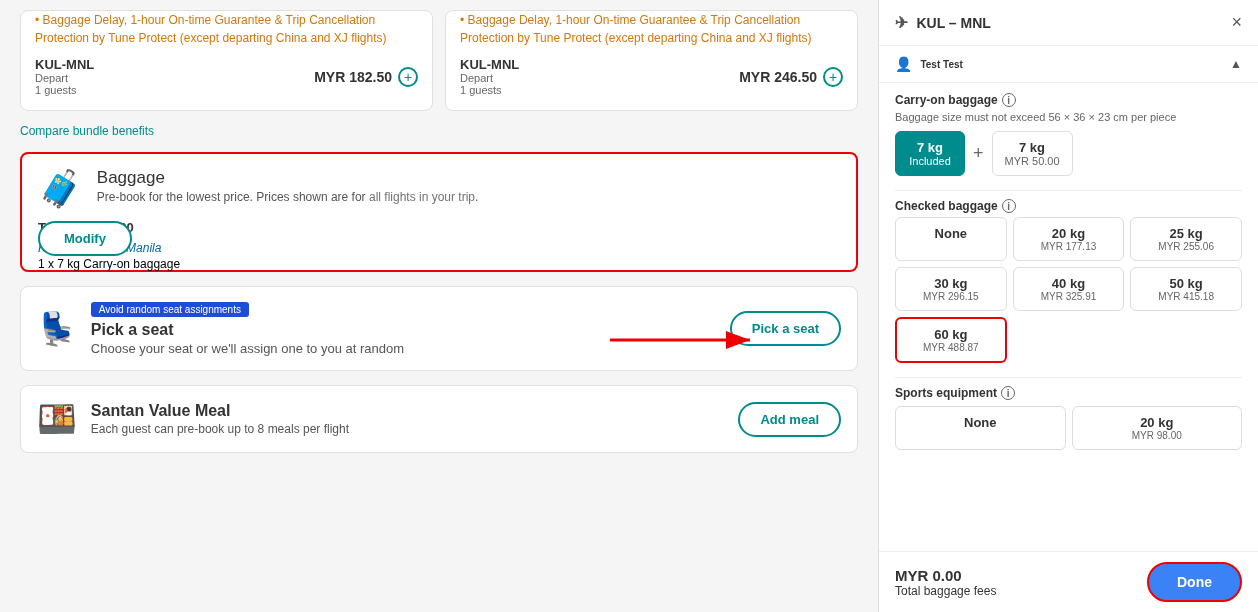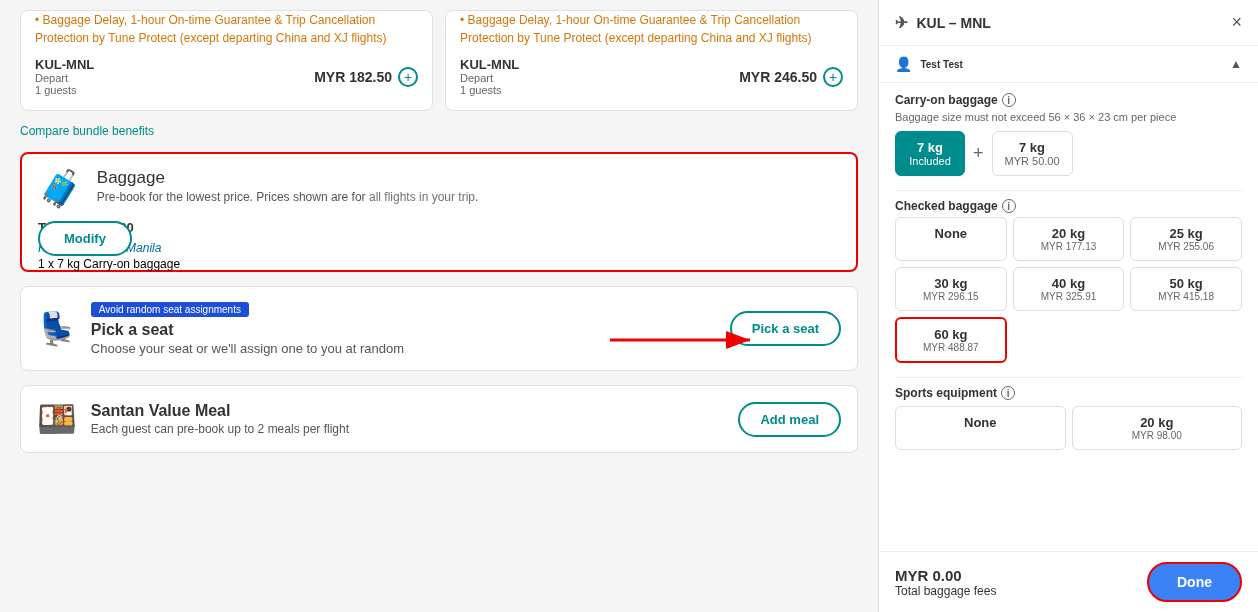--- a/index.html
+++ b/index.html
@@ -181,21 +181,21 @@
         <div class="seat-sub">Choose your seat or we'll assign one to you at random</div>
       </div>
       <button class="pick-seat-btn">Pick a seat</button>
     </div>
 
     
     <div class="meal-section" style="margin-top:14px;">
       <div class="meal-icon">🍱</div>
       <div class="meal-content">
         <div class="meal-title">Santan Value Meal</div>
-        <div class="meal-sub">Each guest can pre-book up to 2 meals per flight</div>
+        <div class="meal-sub">Each guest can pre-book up to 8 meals per flight</div>
       </div>
       <button class="add-meal-btn">Add meal</button>
     </div>
 
   </div>
 
   <div class="right-panel">
 
     <div class="right-panel-header">
       <div class="flight-route">

